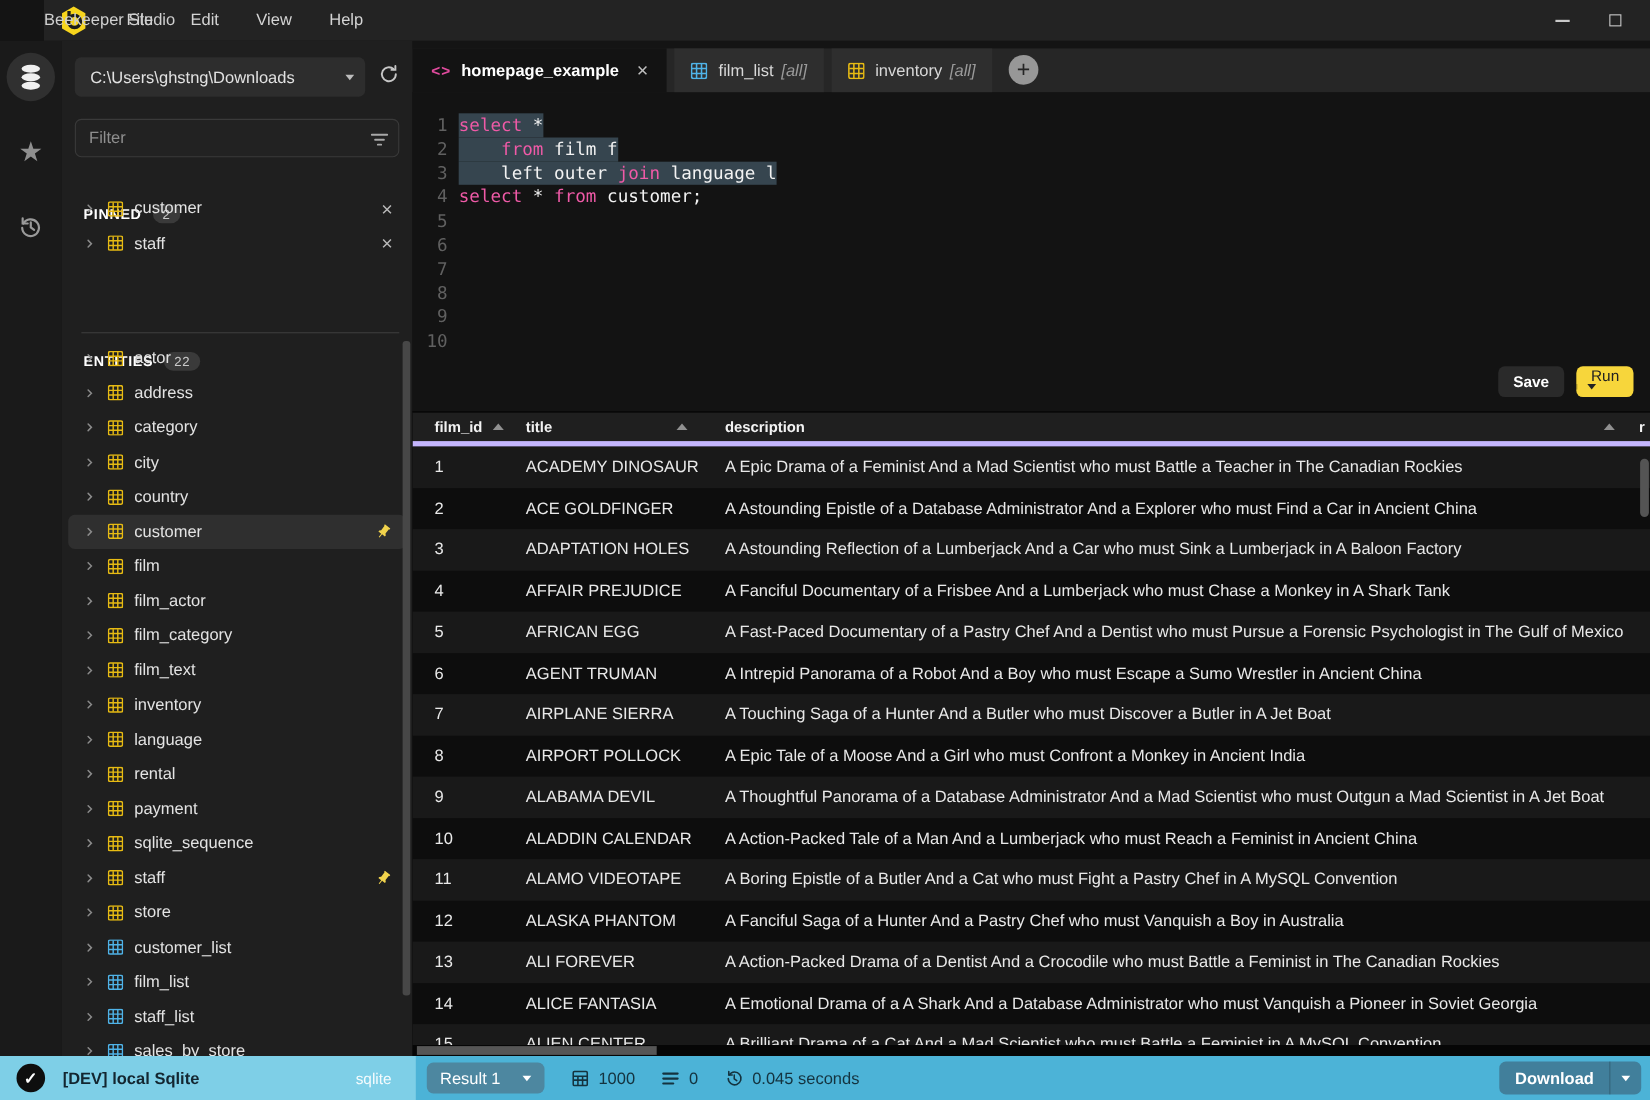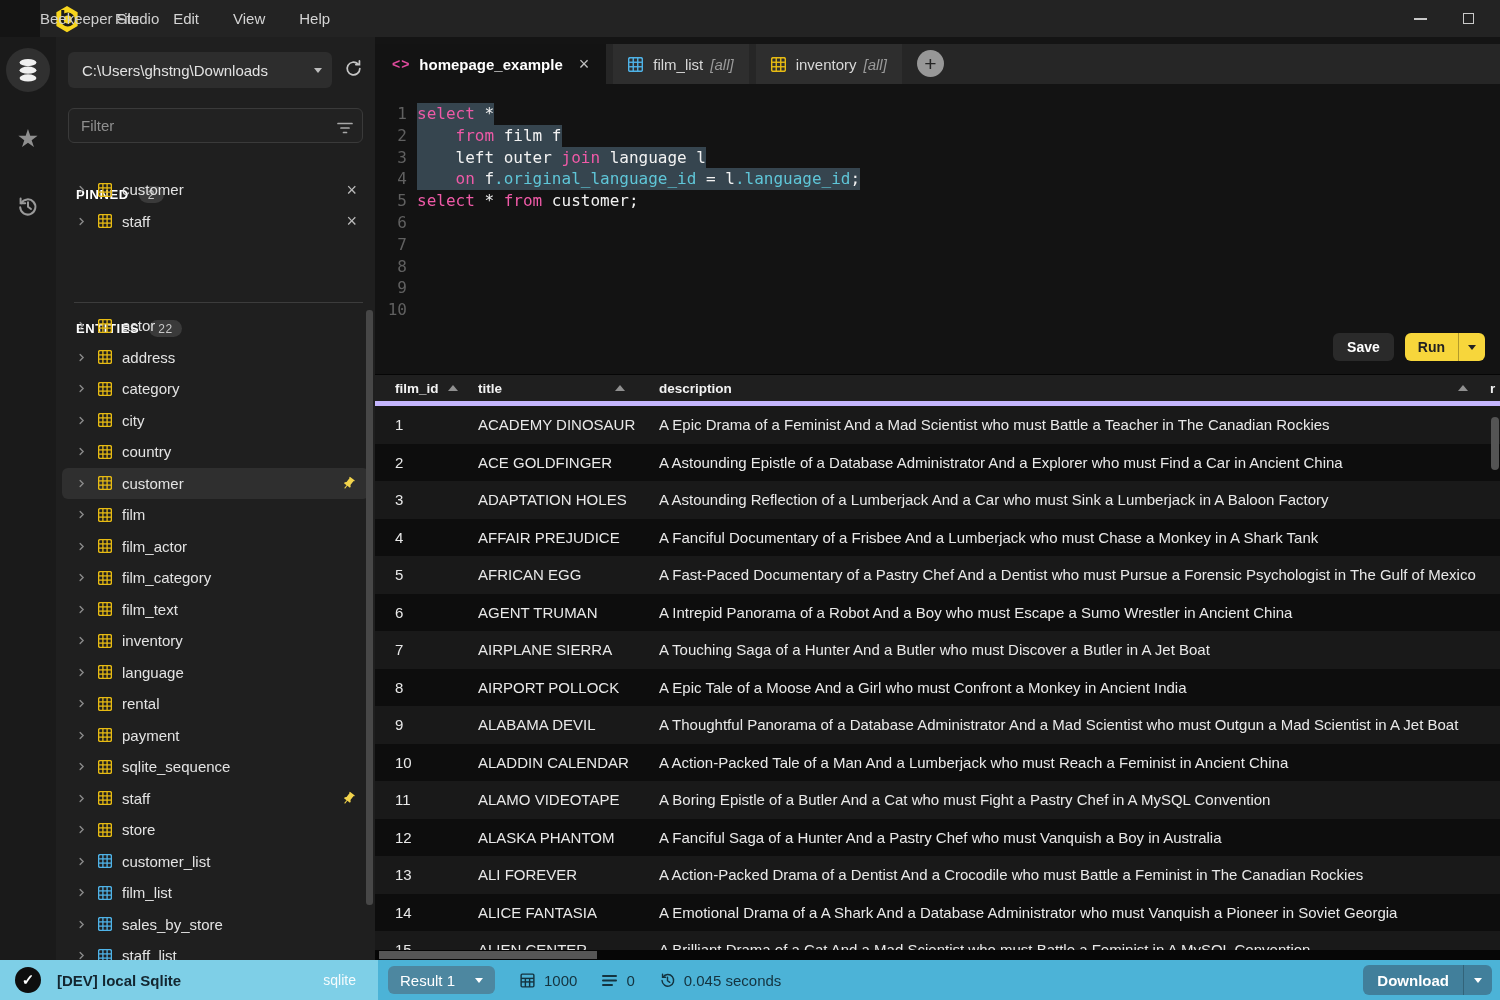--- a/index.html
+++ b/index.html
@@ -83,22 +83,22 @@
   .cl { height:21.8px; white-space:pre; }
   .lt { display:inline-block; }
   .lt.sel { background:#36454f; }
   .tk-kw { color:#ef5aa7; }
   .tk-d  { color:#f2f2f2; }
   .tk-fld{ color:#5fc6d8; }
 
   .actions { position:absolute; right:15px; bottom:13px; display:flex; gap:11px; }
   .btn-save { background:#2a2a2a; color:#fff; font-weight:bold; font-size:14px; border-radius:6px;
               padding:0 14px; height:28px; display:flex; align-items:center; cursor:pointer; }
-  .btn-run { background:#f7d63b; color:#222; font-weight:bold; font-size:14px; border-radius:6px;
-             height:28px; display:flex; align-items:stretch; cursor:pointer; }
+  .btn-run { background:#f7d63b; color:#222; font-weight:normal; font-size:14px; border-radius:6px;
+             height:28px; display:flex; align-items:stretch; cursor:pointer;flex-direction:column; }
   .run-label { padding:0 13px; display:flex; align-items:center; }
   .run-caret { padding:0 9px; border-left:1px solid rgba(0,0,0,.28); display:flex; align-items:center; }
   .run-caret .caret { border-top-color:#222; }
 
   
   .results { position:absolute; top:337px; left:0; right:0; height:576px; overflow:hidden; background:#0e0e0e;
              border-top:1px solid #060606; }
   .thead { display:grid; grid-template-columns:83px 181px 843px 1fr; height:31px; background:#1f1f1f;
            border-bottom:5px solid #c4b5fd; align-items:center; }
   .th { display:flex; align-items:center; padding-left:20px; color:#f2f2f2; font-size:13.5px; font-weight:bold; cursor:pointer; }
@@ -619,39 +619,39 @@
         </span>
      <span class="ent-ic">
        <svg width="14" height="14" viewBox="0 0 14 14">
      <rect x="0.6" y="0.6" width="12.8" height="12.8" rx="1.6" fill="none" stroke="#4fb3e8" stroke-width="1.4"></rect>
      <line x1="4.9" y1="1" x2="4.9" y2="13" stroke="#4fb3e8" stroke-width="1.3"></line>
      <line x1="9.1" y1="1" x2="9.1" y2="13" stroke="#4fb3e8" stroke-width="1.3"></line>
      <line x1="1" y1="4.9" x2="13" y2="4.9" stroke="#4fb3e8" stroke-width="1.3"></line>
      <line x1="1" y1="9.1" x2="13" y2="9.1" stroke="#4fb3e8" stroke-width="1.3"></line>
    </svg>
         </span>
-     <span class="ent-label">sales_by_store</span>
+     <span class="ent-label">staff_list</span>
 
    </div>
       <div class="ent-row ">
      <span class="chev">
           <svg width="11" height="11" viewBox="0 0 24 24" fill="none" stroke="#8a8a8a" stroke-width="3" stroke-linecap="round">
      <path d="M9 5.5l6.5 6.5L9 18.5"></path>
    </svg>
         </span>
      <span class="ent-ic">
        <svg width="14" height="14" viewBox="0 0 14 14">
      <rect x="0.6" y="0.6" width="12.8" height="12.8" rx="1.6" fill="none" stroke="#4fb3e8" stroke-width="1.4"></rect>
      <line x1="4.9" y1="1" x2="4.9" y2="13" stroke="#4fb3e8" stroke-width="1.3"></line>
      <line x1="9.1" y1="1" x2="9.1" y2="13" stroke="#4fb3e8" stroke-width="1.3"></line>
      <line x1="1" y1="4.9" x2="13" y2="4.9" stroke="#4fb3e8" stroke-width="1.3"></line>
      <line x1="1" y1="9.1" x2="13" y2="9.1" stroke="#4fb3e8" stroke-width="1.3"></line>
    </svg>
         </span>
-     <span class="ent-label">staff_list</span>
+     <span class="ent-label">sales_by_store</span>
 
    </div>
     </div>
   <div class="sb-scroll"></div>
 </div>
 
 <div id="main">
   <div class="tabstrip">
       <div class="tab active">
        <span class="code-ic">&lt;&gt;</span>
@@ -701,21 +701,20 @@
           <div class="cl">6</div>
           <div class="cl">7</div>
           <div class="cl">8</div>
           <div class="cl">9</div>
           <div class="cl">10</div>
         </div>
       <div class="code-lines">
           <div class="cl"><span class="lt sel"><span class="tk-kw">select</span><span class="tk-d"> *</span></span></div>
           <div class="cl"><span class="lt sel"><span class="tk-d">    </span><span class="tk-kw">from</span><span class="tk-d"> film f</span></span></div>
           <div class="cl"><span class="lt sel"><span class="tk-d">    left outer </span><span class="tk-kw">join</span><span class="tk-d"> language l</span></span></div>
-          <div class="cl"><span class="lt sel"><span class="tk-d">    </span><span class="tk-kw">on</span><span class="tk-d"> f</span><span class="tk-fld">.original_language_id</span><span class="tk-d"> = l</span><span class="tk-fld">.language_id</span><span class="tk-d">;</span></span></div>
           <div class="cl"><span class="lt "><span class="tk-kw">select</span><span class="tk-d"> * </span><span class="tk-kw">from</span><span class="tk-d"> customer;</span></span></div>
           <div class="cl"><span class="lt "></span></div>
           <div class="cl"><span class="lt "></span></div>
           <div class="cl"><span class="lt "></span></div>
           <div class="cl"><span class="lt "></span></div>
           <div class="cl"><span class="lt "></span></div>
         </div>
     </div>
     <div class="actions">
       <span class="btn-save">Save</span>

